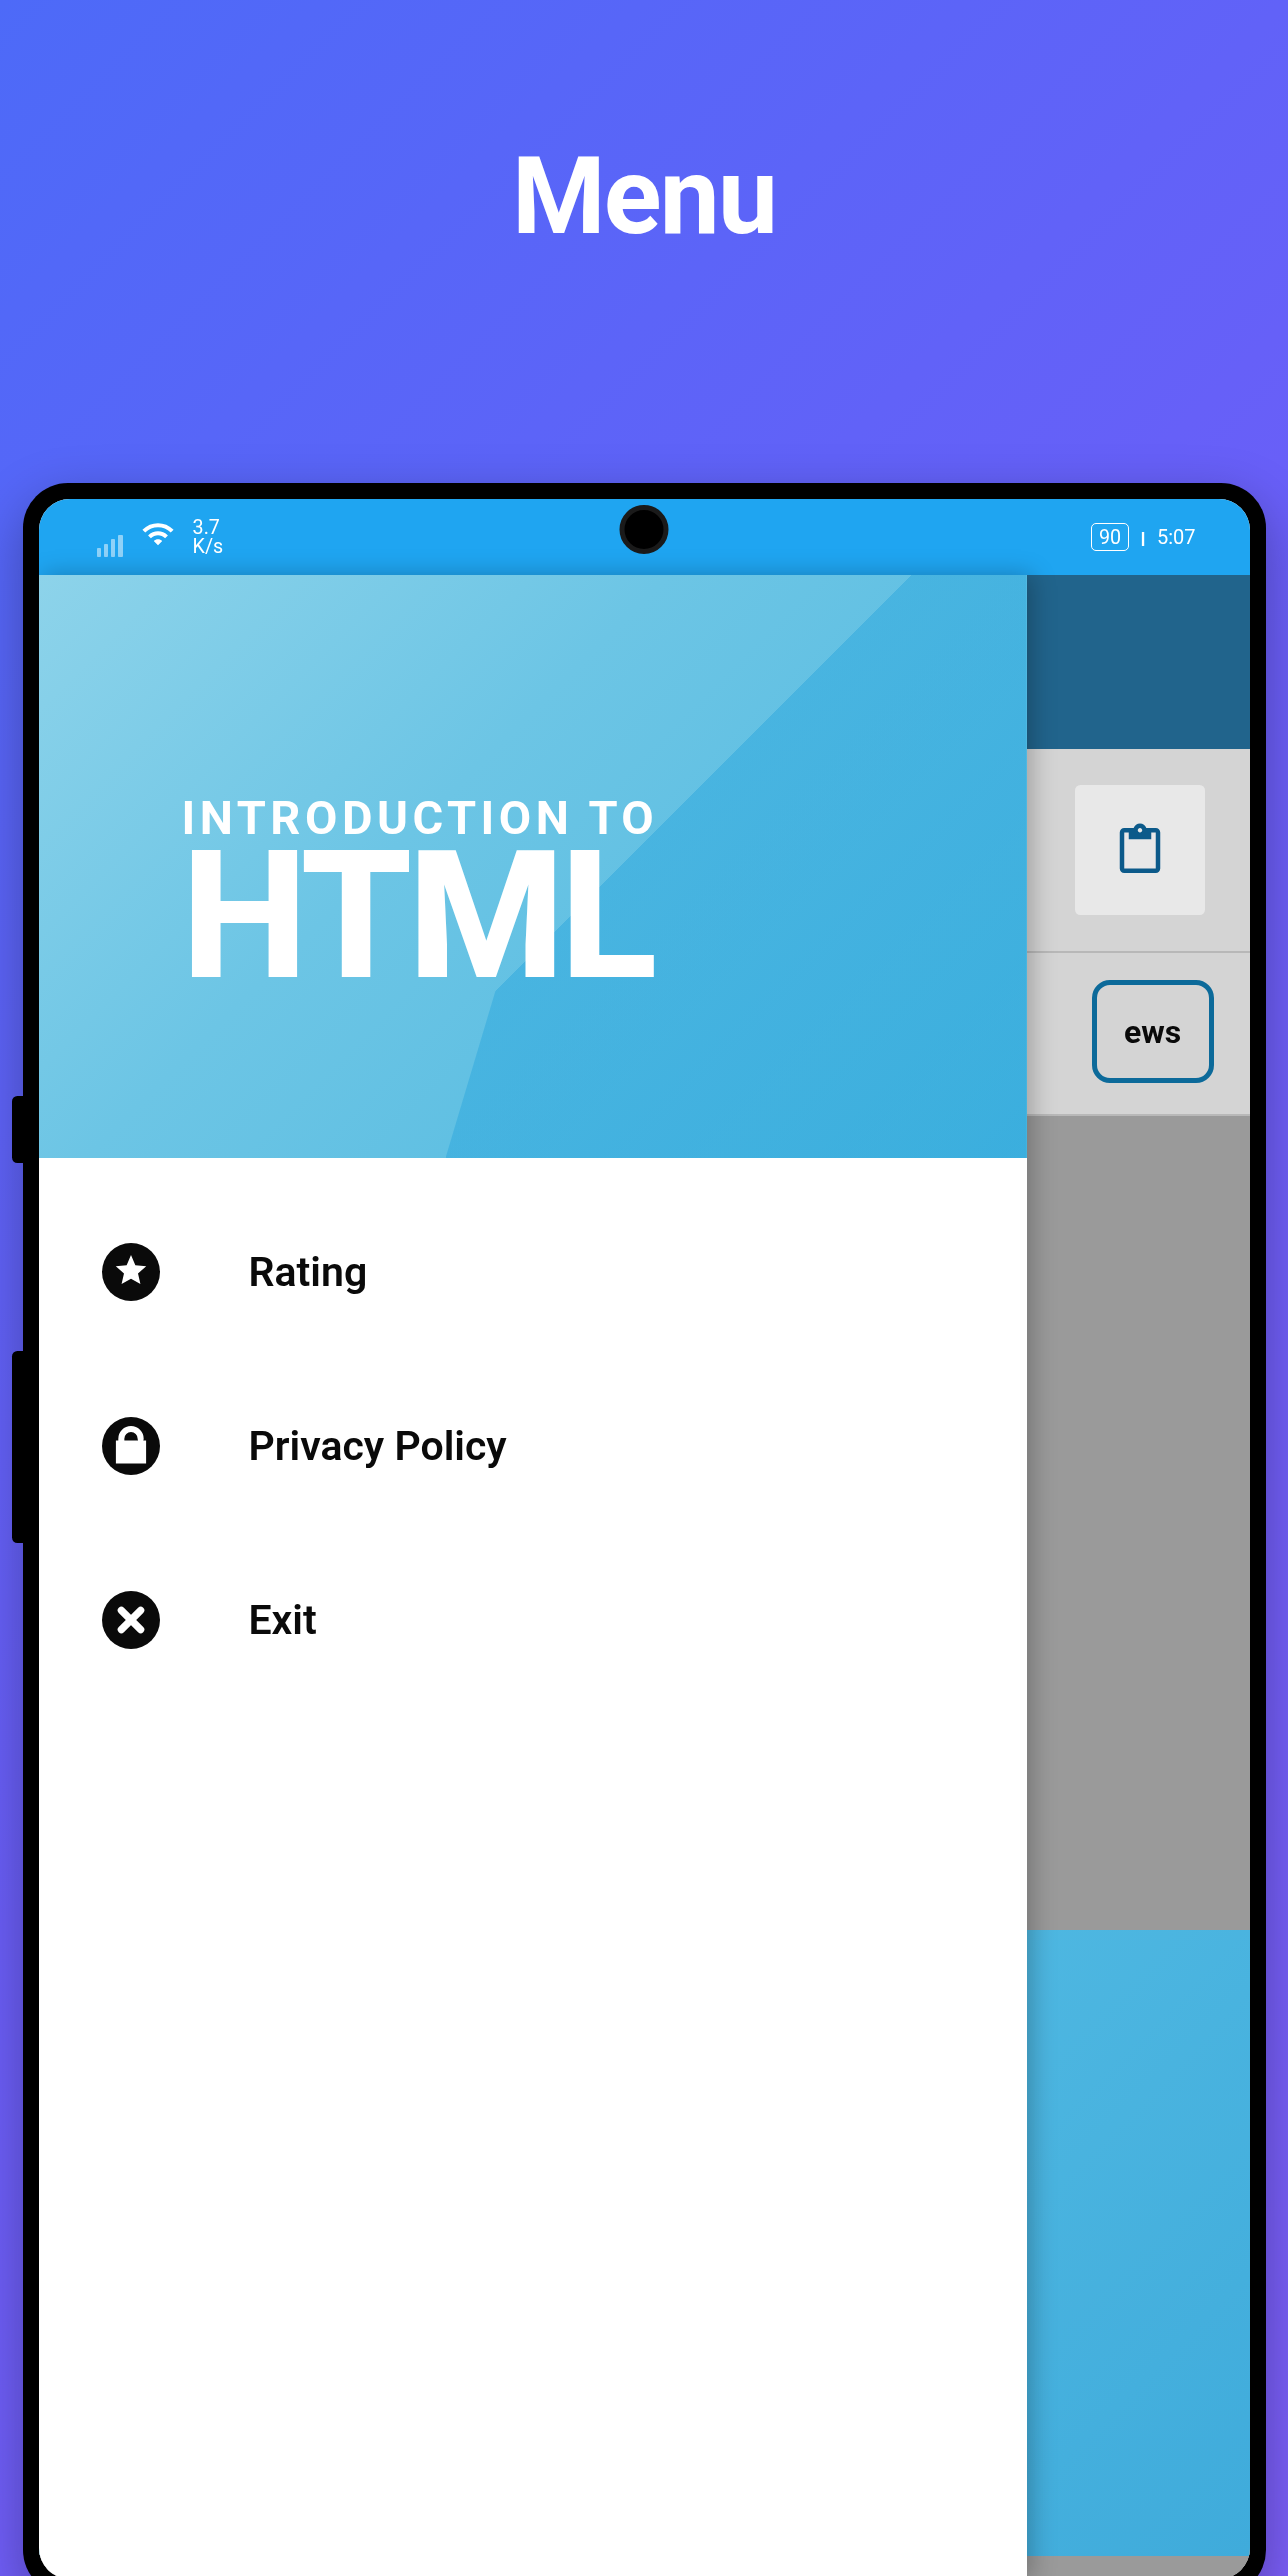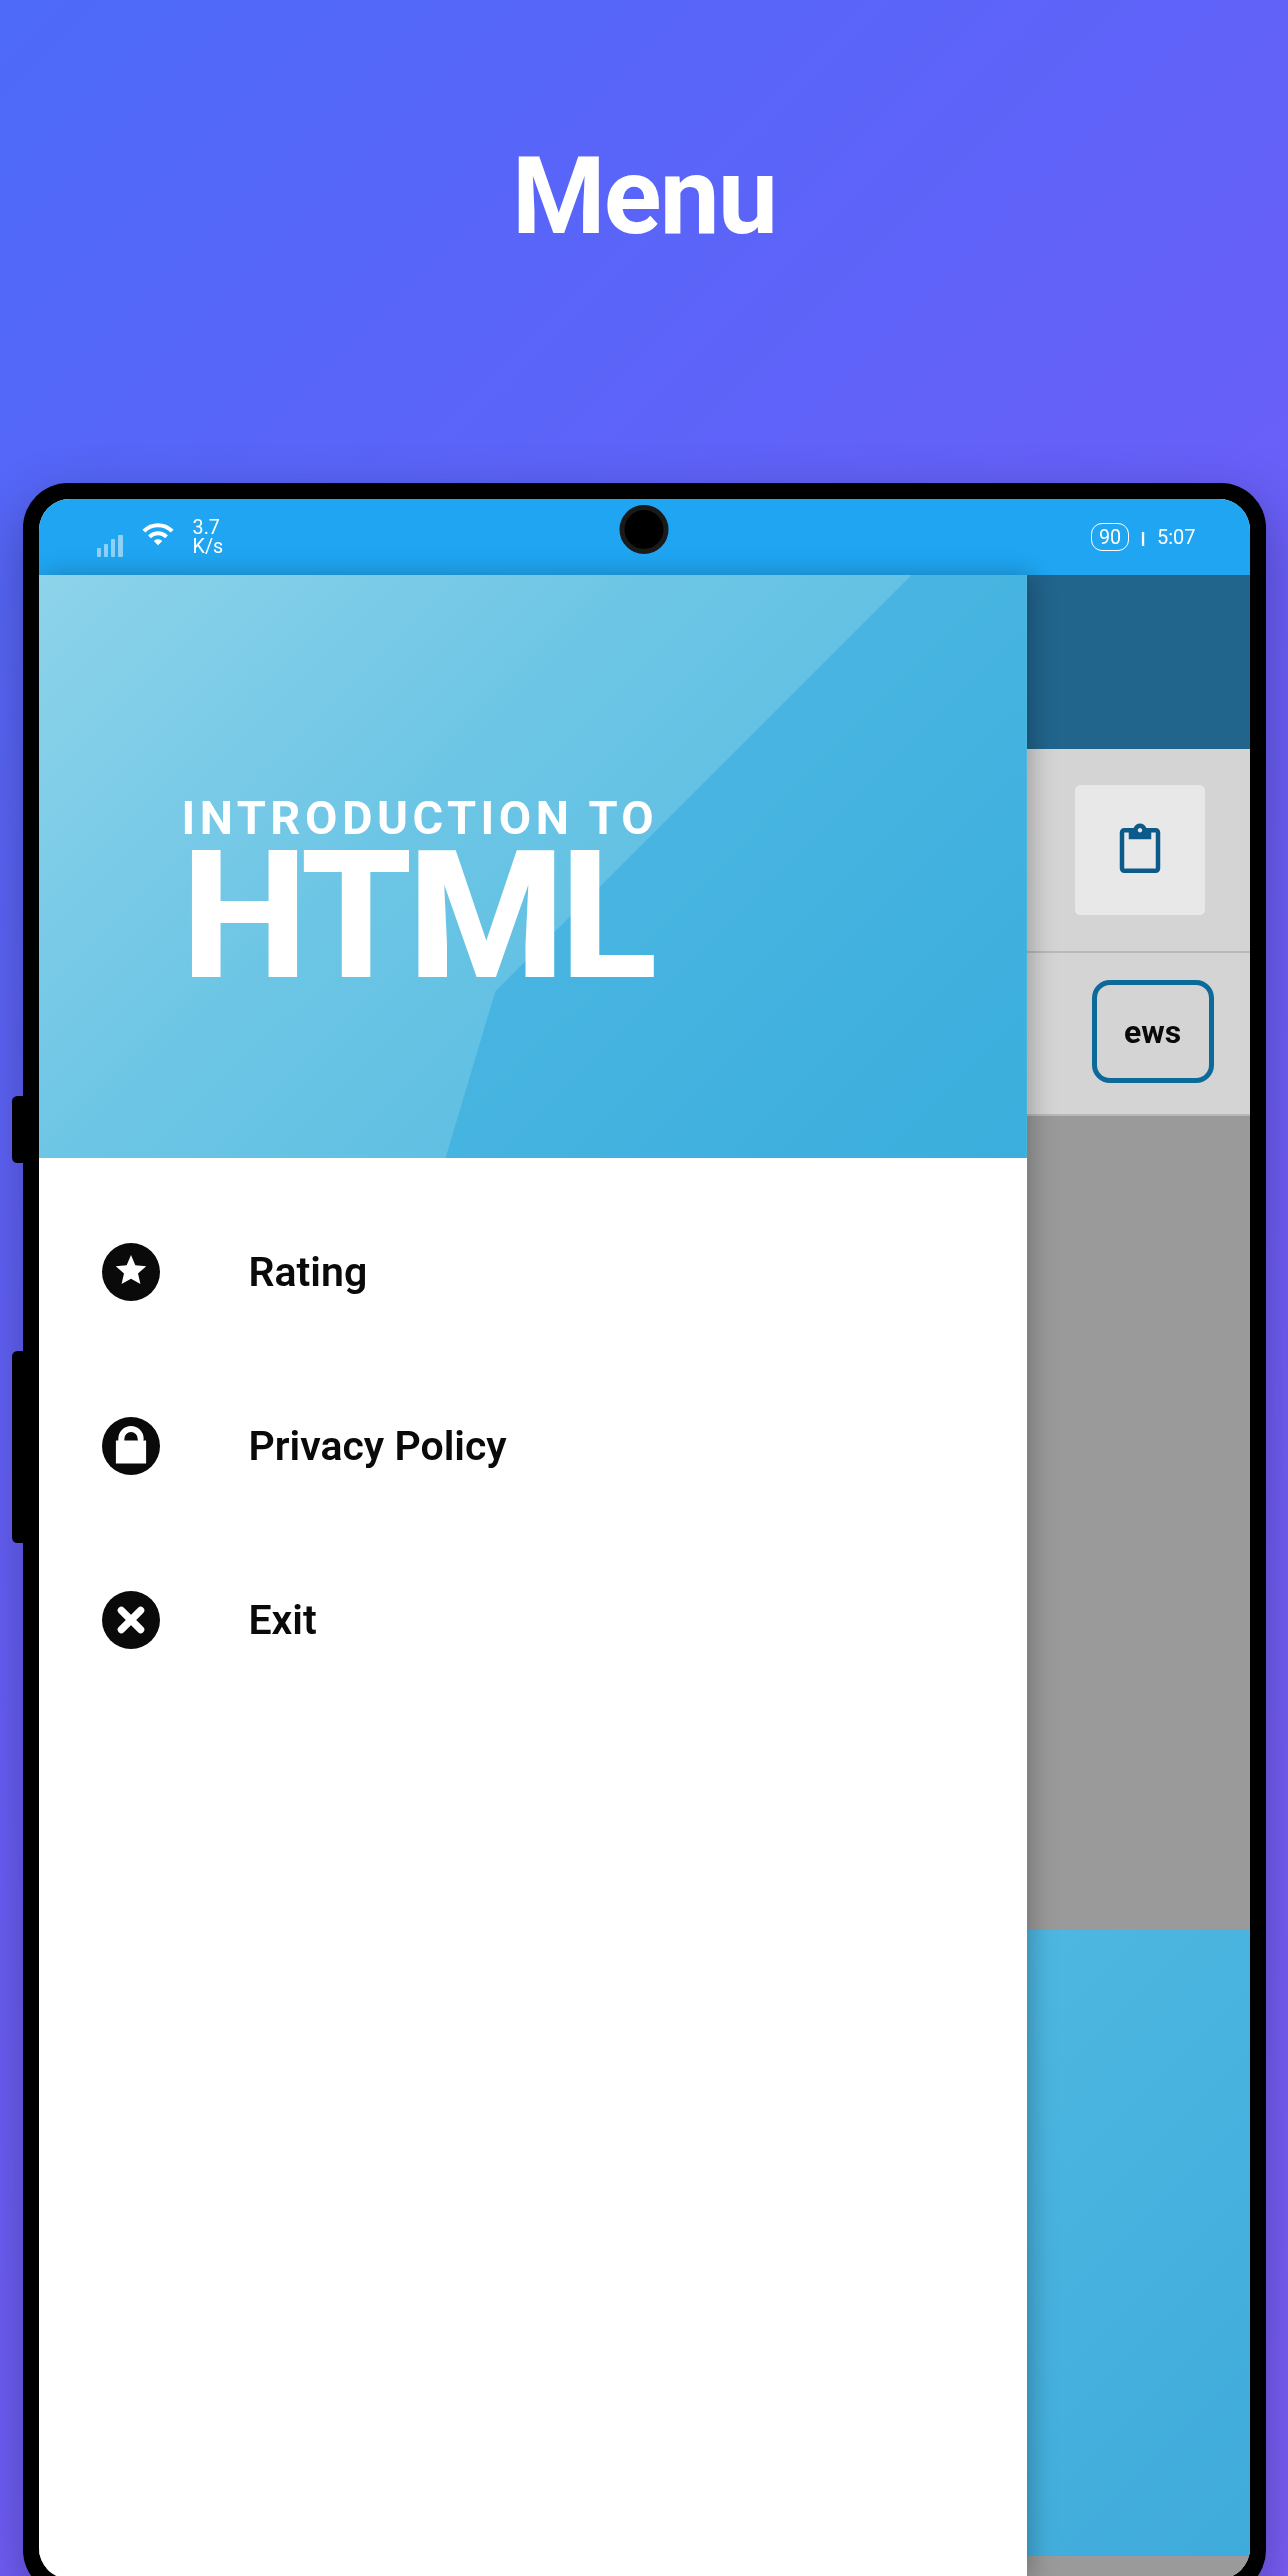--- a/index.html
+++ b/index.html
@@ -74,21 +74,21 @@
       gap: 18px;
     }
     .signal-icon { display: flex; align-items: flex-end; gap: 2.7px; opacity: 0.5; }
     .signal-bar { width: 4.5px; background: white; border-radius: 0.9px; }
     .signal-bar:nth-child(1){height:9px} .signal-bar:nth-child(2){height:13.4px}
     .signal-bar:nth-child(3){height:18px} .signal-bar:nth-child(4){height:22.4px}
     .wifi-icon svg { width: 34px; height: 34px; }
     .speed { font-size: 19.7px; line-height: 1; }
     .status-right { display: flex; align-items: center; gap: 10.7px; }
     .battery-box {
-      border: 1.8px solid white; border-radius: 11px;
+      border: 1.8px solid white; border-radius: 5px;
       padding: 1.8px 7.2px; font-size: 19.7px;
     }
     .time { font-size: 20px; font-weight: 400; }
     .content-area {
       position: relative;
       height: calc(100% - 76px);
       background: #9a9a9a;
     }
     .background-content {
       position: absolute; inset: 0;

